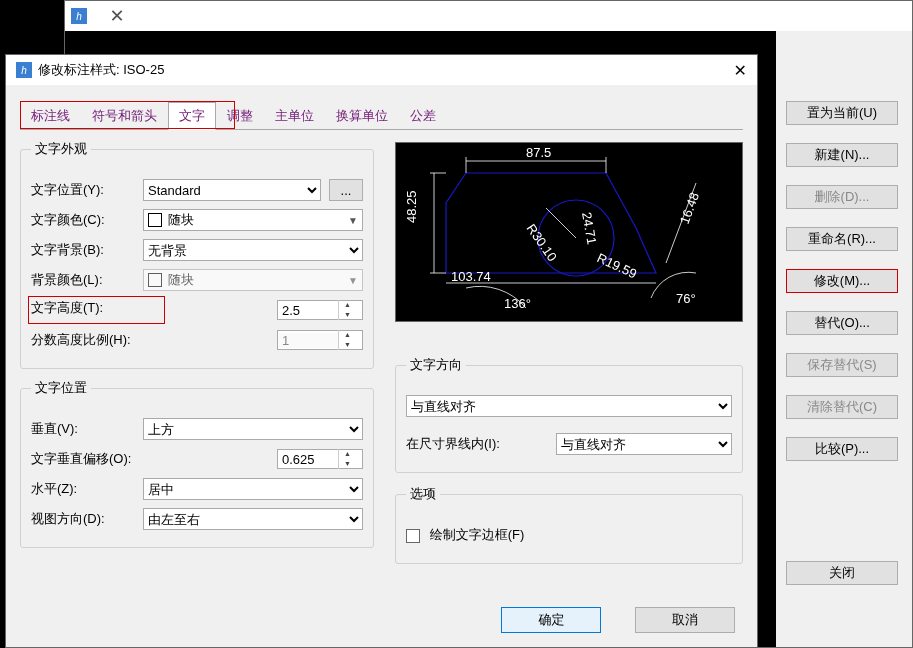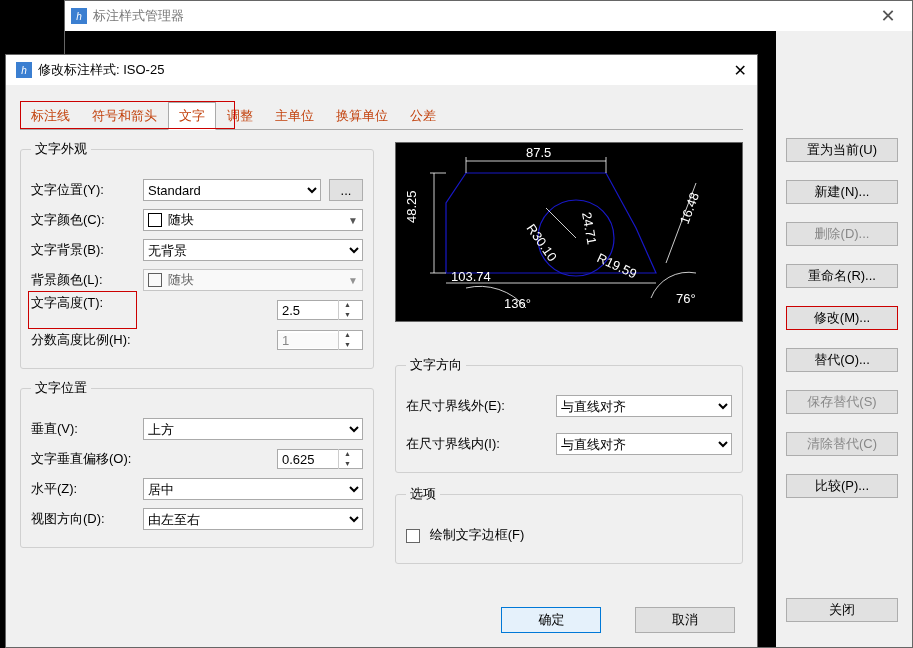--- a/index.html
+++ b/index.html
@@ -5,47 +5,47 @@
   * { box-sizing: border-box; font-family: "Microsoft YaHei", SimSun, Arial, sans-serif; font-size: 13px; }
   body { margin: 0; background: #000; width: 913px; height: 648px; position: relative; overflow: hidden; }
 
   
   .parent-window { position: absolute; left: 64px; top: 0; width: 849px; height: 648px; background: #f0f0f0; border: 1px solid #666; }
   .parent-titlebar { height: 30px; background: #fff; display: flex; align-items: center; padding-left: 6px; }
   .parent-titlebar .app-icon { width: 16px; height: 16px; background: #3b7fd1; color:#fff; display:flex;align-items:center;justify-content:center;font-size:10px;font-style:italic;margin-right:6px;}
   .parent-titlebar .title { color:#777; flex:1;}
   .parent-titlebar .close { width:48px; text-align:center; color:#555; font-size:18px;}
   .black-panel { position:absolute; left:0; top:30px; bottom:0; width:711px; background:#000;}
-  .right-buttons { position:absolute; right:14px; top:100px; width:112px;margin-top:37px;}
+  .right-buttons { position:absolute; right:14px; top:100px; width:112px;}
   .right-buttons button { width:100%; height:24px; background:#e1e1e1; border:1px solid #adadad; margin-bottom:18px; display:flex;align-items:center;justify-content:center; color:#000;}
   .right-buttons button.disabled { color:#888;}
   .right-buttons .modify-btn { border:1px solid #c00;}
   .right-buttons .close-btn { margin-top:100px;}
 
   
   .dialog { position:absolute; left:5px; top:54px; width:753px; height:594px; background:#f0f0f0; border:1px solid #666;}
   .dialog-titlebar { height:30px; background:#fff; display:flex; align-items:center; padding:0 10px;}
   .dialog-titlebar .app-icon { width:16px;height:16px;background:#3b7fd1;color:#fff;display:flex;align-items:center;justify-content:center;font-size:10px;font-style:italic;margin-right:6px;}
   .dialog-titlebar .title{ flex:1; color:#000;}
   .dialog-titlebar .close{ font-size:16px; color:#000;}
 
   .tabs { display:flex; margin:16px 0 0 14px;}
-  .tab { padding:4px 10px; color:#c2410c; border:1px solid transparent; border-bottom:none; position:relative; top:1px;}
+  .tab { padding:4px 10px; color:#701a75; border:1px solid transparent; border-bottom:none; position:relative; top:1px;}
   .tab.active { background:#fff; border:1px solid #aaa; border-bottom:1px solid #fff;}
   .tabrow-red { position:absolute; left:14px; top:46px; width:215px; height:28px; border:1px solid #c00; z-index:5; pointer-events:none;}
   .tab-content-line { border-top:1px solid #aaa; margin:0 14px;}
 
   .content { position:relative; margin:0 14px;}
 
   fieldset { border:1px solid #d0d0d0; border-radius:3px; margin:10px 0 0 0; padding:14px 10px 10px 10px;}
   legend { padding:0 4px; color:#000;}
 
   .row { display:flex; align-items:center; margin:6px 0; height:24px;}
   .row label { width:112px; color:#000;}
-  .row.red-label label{ border:1px solid #c00; padding:2px 14px 16px 2px; margin-left:-3px; width:109px; }
+  .row.red-label label{ border:1px solid #c00; padding:2px 14px 6px 2px; margin-left:-3px; width:137px; }
   select.combo { flex:1; height:22px; background:#fff; border:1px solid #aaa;}
   .swatch-combo { flex:1; height:22px; border:1px solid #aaa; background:#fff; display:flex;align-items:center; padding:10px 4px; justify-content:space-between;}
   .swatch-combo .sw { width:14px;height:14px;border:1px solid #000; background:#fff;}
   .swatch-combo .txt { flex:1; margin-left:6px;}
   .swatch-combo .arrow{ font-size:10px; color:#555;}
   .more-btn { width:34px; height:22px; margin-left:8px; background:#e1e1e1;border:1px solid #adadad;display:flex;align-items:center;justify-content:center;}
 
   .spin { width:86px; height:20px; border:1px solid #aaa; background:#fff; display:flex; align-items:center;}
   .spin input{ border:none; outline:none; width:60px; padding:0 4px; font-size:13px;}
   .spin .arrows{ width:18px; display:flex;flex-direction:column;border-left:1px solid #ccc;}
@@ -63,21 +63,20 @@
   .dialog-footer { position:absolute; bottom:14px; right:22px;}
   .dialog-footer button { width:100px; height:26px; background:#e1e1e1; border:1px solid #adadad; margin-left:30px;}
   .dialog-footer .ok { border:1px solid #0078d7; background:#e5f1fb;}
 </style>
 </head>
 <body>
 
 <div class="parent-window">
   <div class="parent-titlebar">
     <div class="app-icon">h</div>
-    <div class="title">标注样式管理器</div>
     <div class="close">✕</div>
   </div>
   <div class="black-panel"></div>
   <div class="right-buttons">
     <button>置为当前(U)</button>
     <button>新建(N)...</button>
     <button class="disabled">删除(D)...</button>
     <button>重命名(R)...</button>
     <button class="modify-btn">修改(M)...</button>
     <button>替代(O)...</button>
@@ -218,21 +217,20 @@
             <text x="108" y="165">136°</text>
             <text x="280" y="160">76°</text>
             <text x="55" y="138">103.74</text>
           </g>
         </svg>
       </div>
 
       <fieldset style="margin-top:34px;">
         <legend>文字方向</legend>
         <div class="row">
-          <label style="width:150px;">在尺寸界线外(E):</label>
           <select class="combo"><option>与直线对齐</option></select>
         </div>
         <div class="row" style="margin-top:14px;">
           <label style="width:150px;">在尺寸界线内(I):</label>
           <select class="combo"><option>与直线对齐</option></select>
         </div>
       </fieldset>
 
       <fieldset style="margin-top:12px;">
         <legend>选项</legend>

